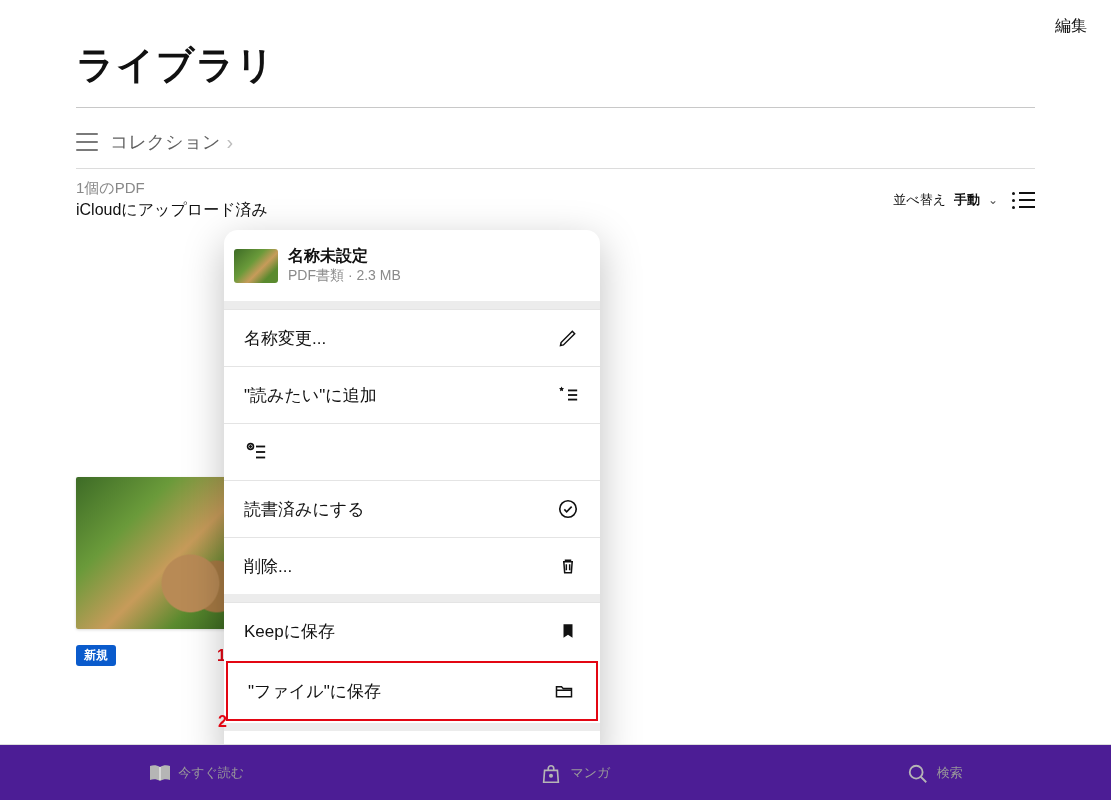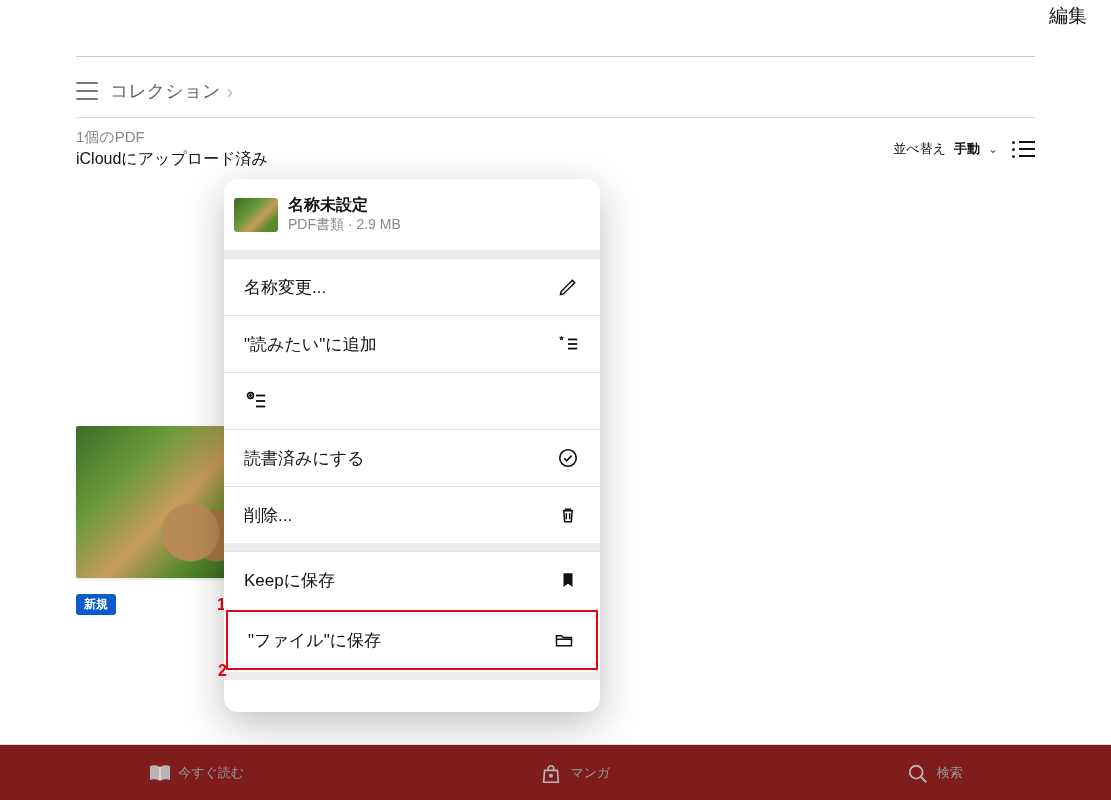--- a/index.html
+++ b/index.html
@@ -1,17 +1,17 @@
 <!DOCTYPE html>
 <html><head>
 <meta charset="utf-8">
 <style>
 * { margin: 0; padding: 0; box-sizing: border-box; font-family: -apple-system, "Hiragino Sans", "Hiragino Kaku Gothic ProN", sans-serif; }
 body { width: 1111px; height: 800px; background: #fff; position: relative; overflow: hidden; color: #111; }
-.topbar { position: absolute; top: 3px; right: 24px; font-size: 19px; color: #111; }
+.topbar { position: absolute; top: 16px; right: 24px; font-size: 16px; color: #111; }
 .header { padding: 40px 76px 12px 76px; }
 .title { font-size: 38px; font-weight: 700; letter-spacing: 1px; }
 .divider { height: 1px; background: #c8c8c8; margin-top: 16px; }
 .subheader { display: flex; align-items: center; padding: 10px 76px 14px 76px; color: #606060; font-size: 18px; }
 .list-icon { width: 22px; height: 18px; margin-right: 12px; display: flex; flex-direction: column; justify-content: space-between; }
 .list-icon span { display:block; height:2px; background:#7a7a7a; border-radius:1px; }
 .subheader .chev { margin-left: 6px; color:#bdbdbd; font-size: 20px; }
 .divider2 { height:1px; background:#dcdcdc; margin: 0 76px; }
 .meta-row { display:flex; align-items:center; justify-content:space-between; padding: 10px 76px 0 76px; font-size:15px; }
 .meta-left { color:#888; }
@@ -38,31 +38,32 @@
 .thumb-sm { width:44px; height:34px; background: linear-gradient(135deg,#3d6b26 0%,#6a9a3a 40%,#c79b5a 60%,#5a8a2e 80%); border-radius:3px; }
 .pop-head .txt { display:flex; flex-direction:column; }
 .pop-title { font-size:16px; font-weight:600; }
 .pop-sub { font-size:14px; color:#8a8a8a; }
 .sep { height:8px; background:#ececec; }
 .menu-item { display:flex; align-items:center; justify-content:space-between; padding:16px 20px; font-size:17px; border-top:1px solid #e4e4e4; }
 .menu-item:first-of-type { border-top:none; }
 .menu-item .icon { width:24px; height:24px; display:flex; align-items:center; justify-content:center; }
 .highlight-box { border:2px solid #e30613; margin:2px; }
 .annot2 { position:absolute; top:492px; left:218px; color:#e30613; font-weight:700; font-size:16px; }
-.tabbar { position:absolute; bottom:0; left:0; right:0; height:56px; border-top:1px solid #ddd; background:#7f1d1d; display:flex; align-items:center; justify-content:space-around; color:#9a9a9a; font-size:13px; }
+.tabbar { position:absolute; bottom:0; left:0; right:0; height:56px; border-top:1px solid #ddd; background:#4c1d95; display:flex; align-items:center; justify-content:space-around; color:#9a9a9a; font-size:13px; }
 .tab { display:flex; align-items:center; gap:6px; }
 .tab .ticon { width:24px; height:20px; }
 svg { display:block; }
 </style>
 </head>
 <body>
 
 <div class="topbar">編集</div>
 
 <div class="header">
+  <div class="title">ライブラリ</div>
   <div class="divider"></div>
 </div>
 
 <div class="subheader">
   <div class="list-icon">
       <span></span>
       <span></span>
       <span></span>
     </div>
   <span>コレクション</span>
@@ -112,21 +113,21 @@
           </div>
       </div>
     </div>
   </div>
 
   <div class="popover">
     <div class="pop-head">
       <div class="thumb-sm"></div>
       <div class="txt">
         <span class="pop-title">名称未設定</span>
-        <span class="pop-sub">PDF書類 · 2.9 MB</span>
+        <span class="pop-sub">PDF書類 · 2.3 MB</span>
       </div>
     </div>
     <div class="sep"></div>
     <div class="menu-item">
       <span>名称変更...</span>
       <span class="icon">
           <svg viewBox="0 0 24 24" width="20" height="20">
             <path d="M3 21l3.5-.7L20 6.8l-2.8-2.8L3.7 17.5 3 21z" fill="none" stroke="#111" stroke-width="1.8"></path>
           </svg>
         </span>

